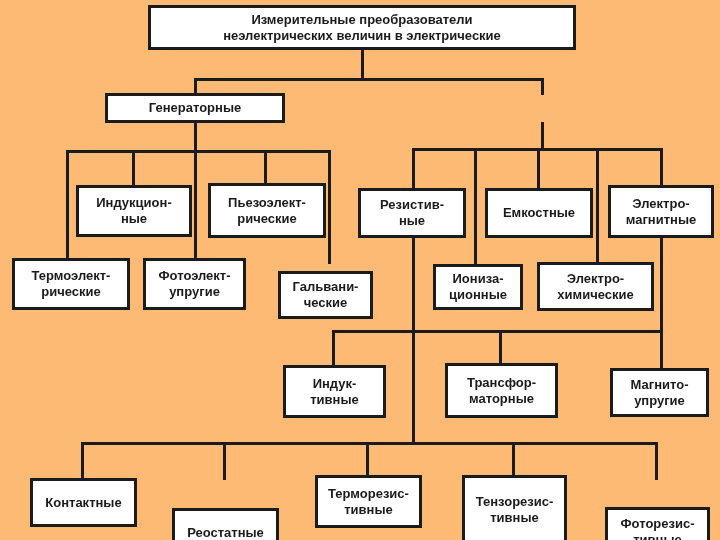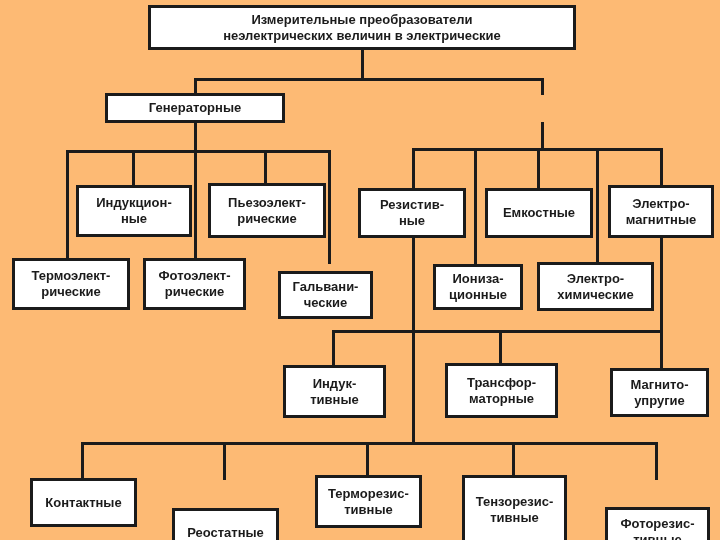--- a/index.html
+++ b/index.html
@@ -91,21 +91,21 @@
 
   <div class="node" style="left:485px;top:188px;width:108px;height:50px;">Емкостные</div>
 
   <div class="node" style="left:608px;top:185px;width:106px;height:53px;">Электро-
 магнитные</div>
 
   <div class="node" style="left:12px;top:258px;width:118px;height:52px;">Термоэлект-
 рические</div>
 
   <div class="node" style="left:143px;top:258px;width:103px;height:52px;">Фотоэлект-
-рические</div>
+упругие</div>
 
   <div class="node" style="left:278px;top:271px;width:95px;height:48px;">Гальвани-
 ческие</div>
 
   <div class="node" style="left:433px;top:264px;width:90px;height:46px;">Иониза-
 ционные</div>
 
   <div class="node" style="left:537px;top:262px;width:117px;height:49px;">Электро-
 химические</div>
 

